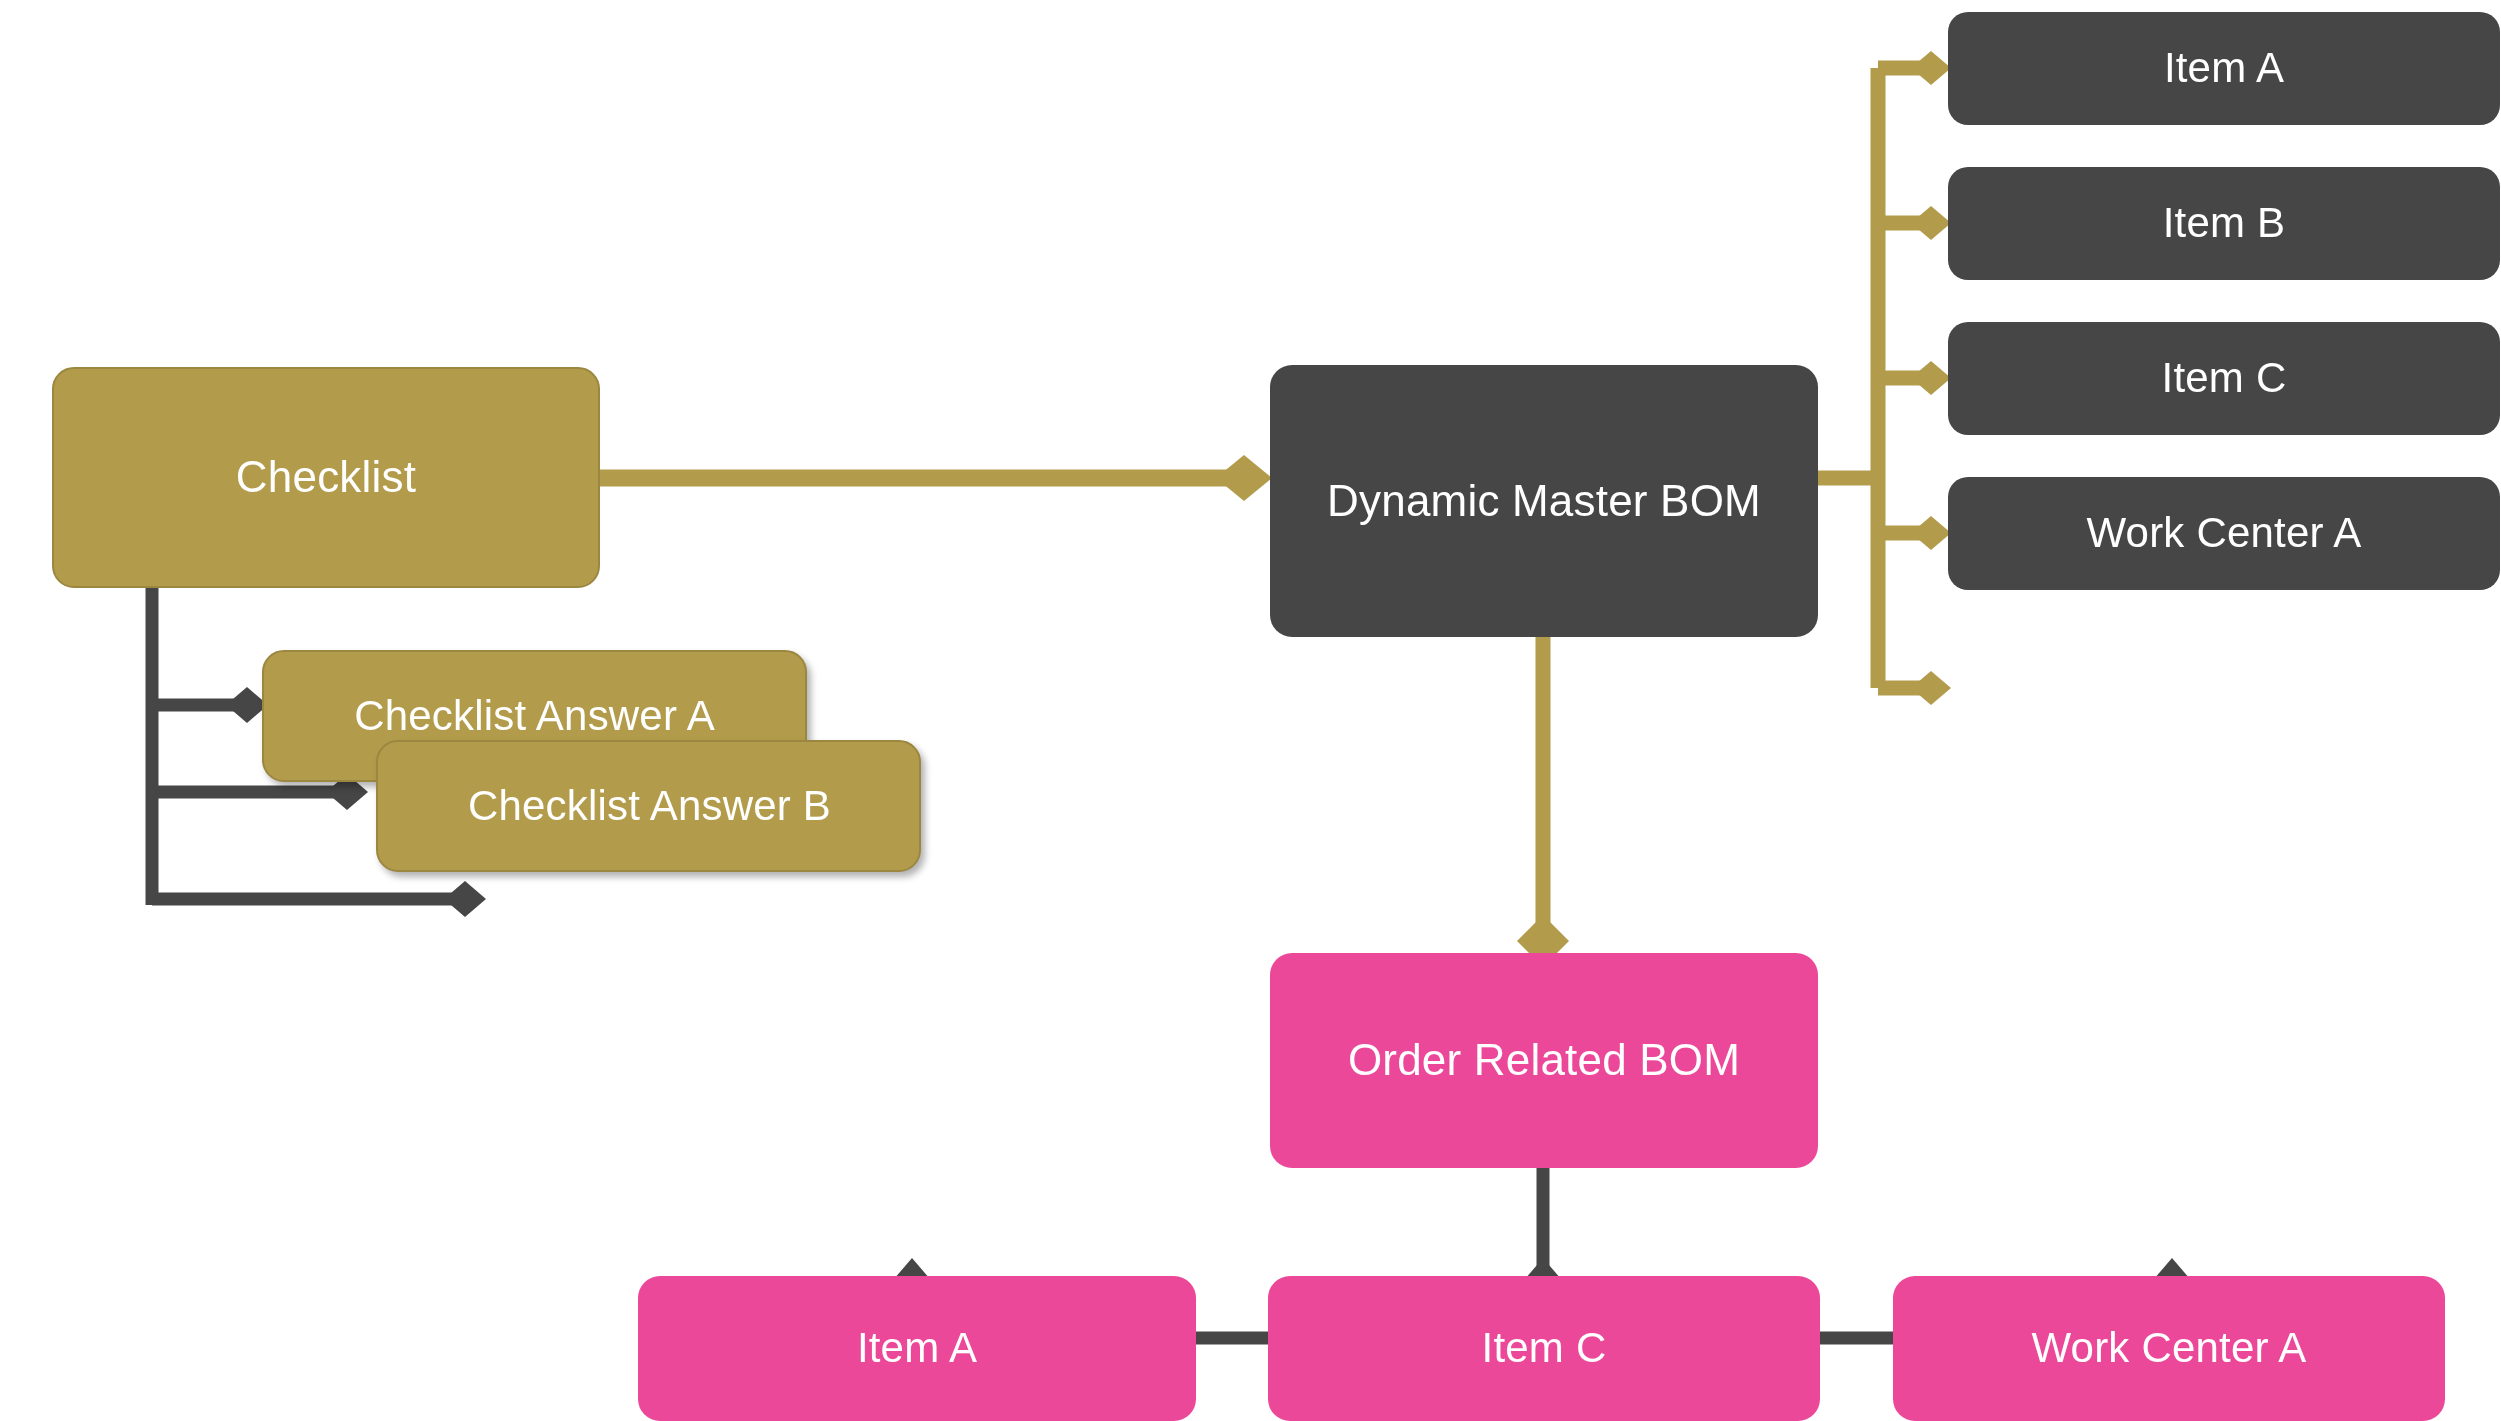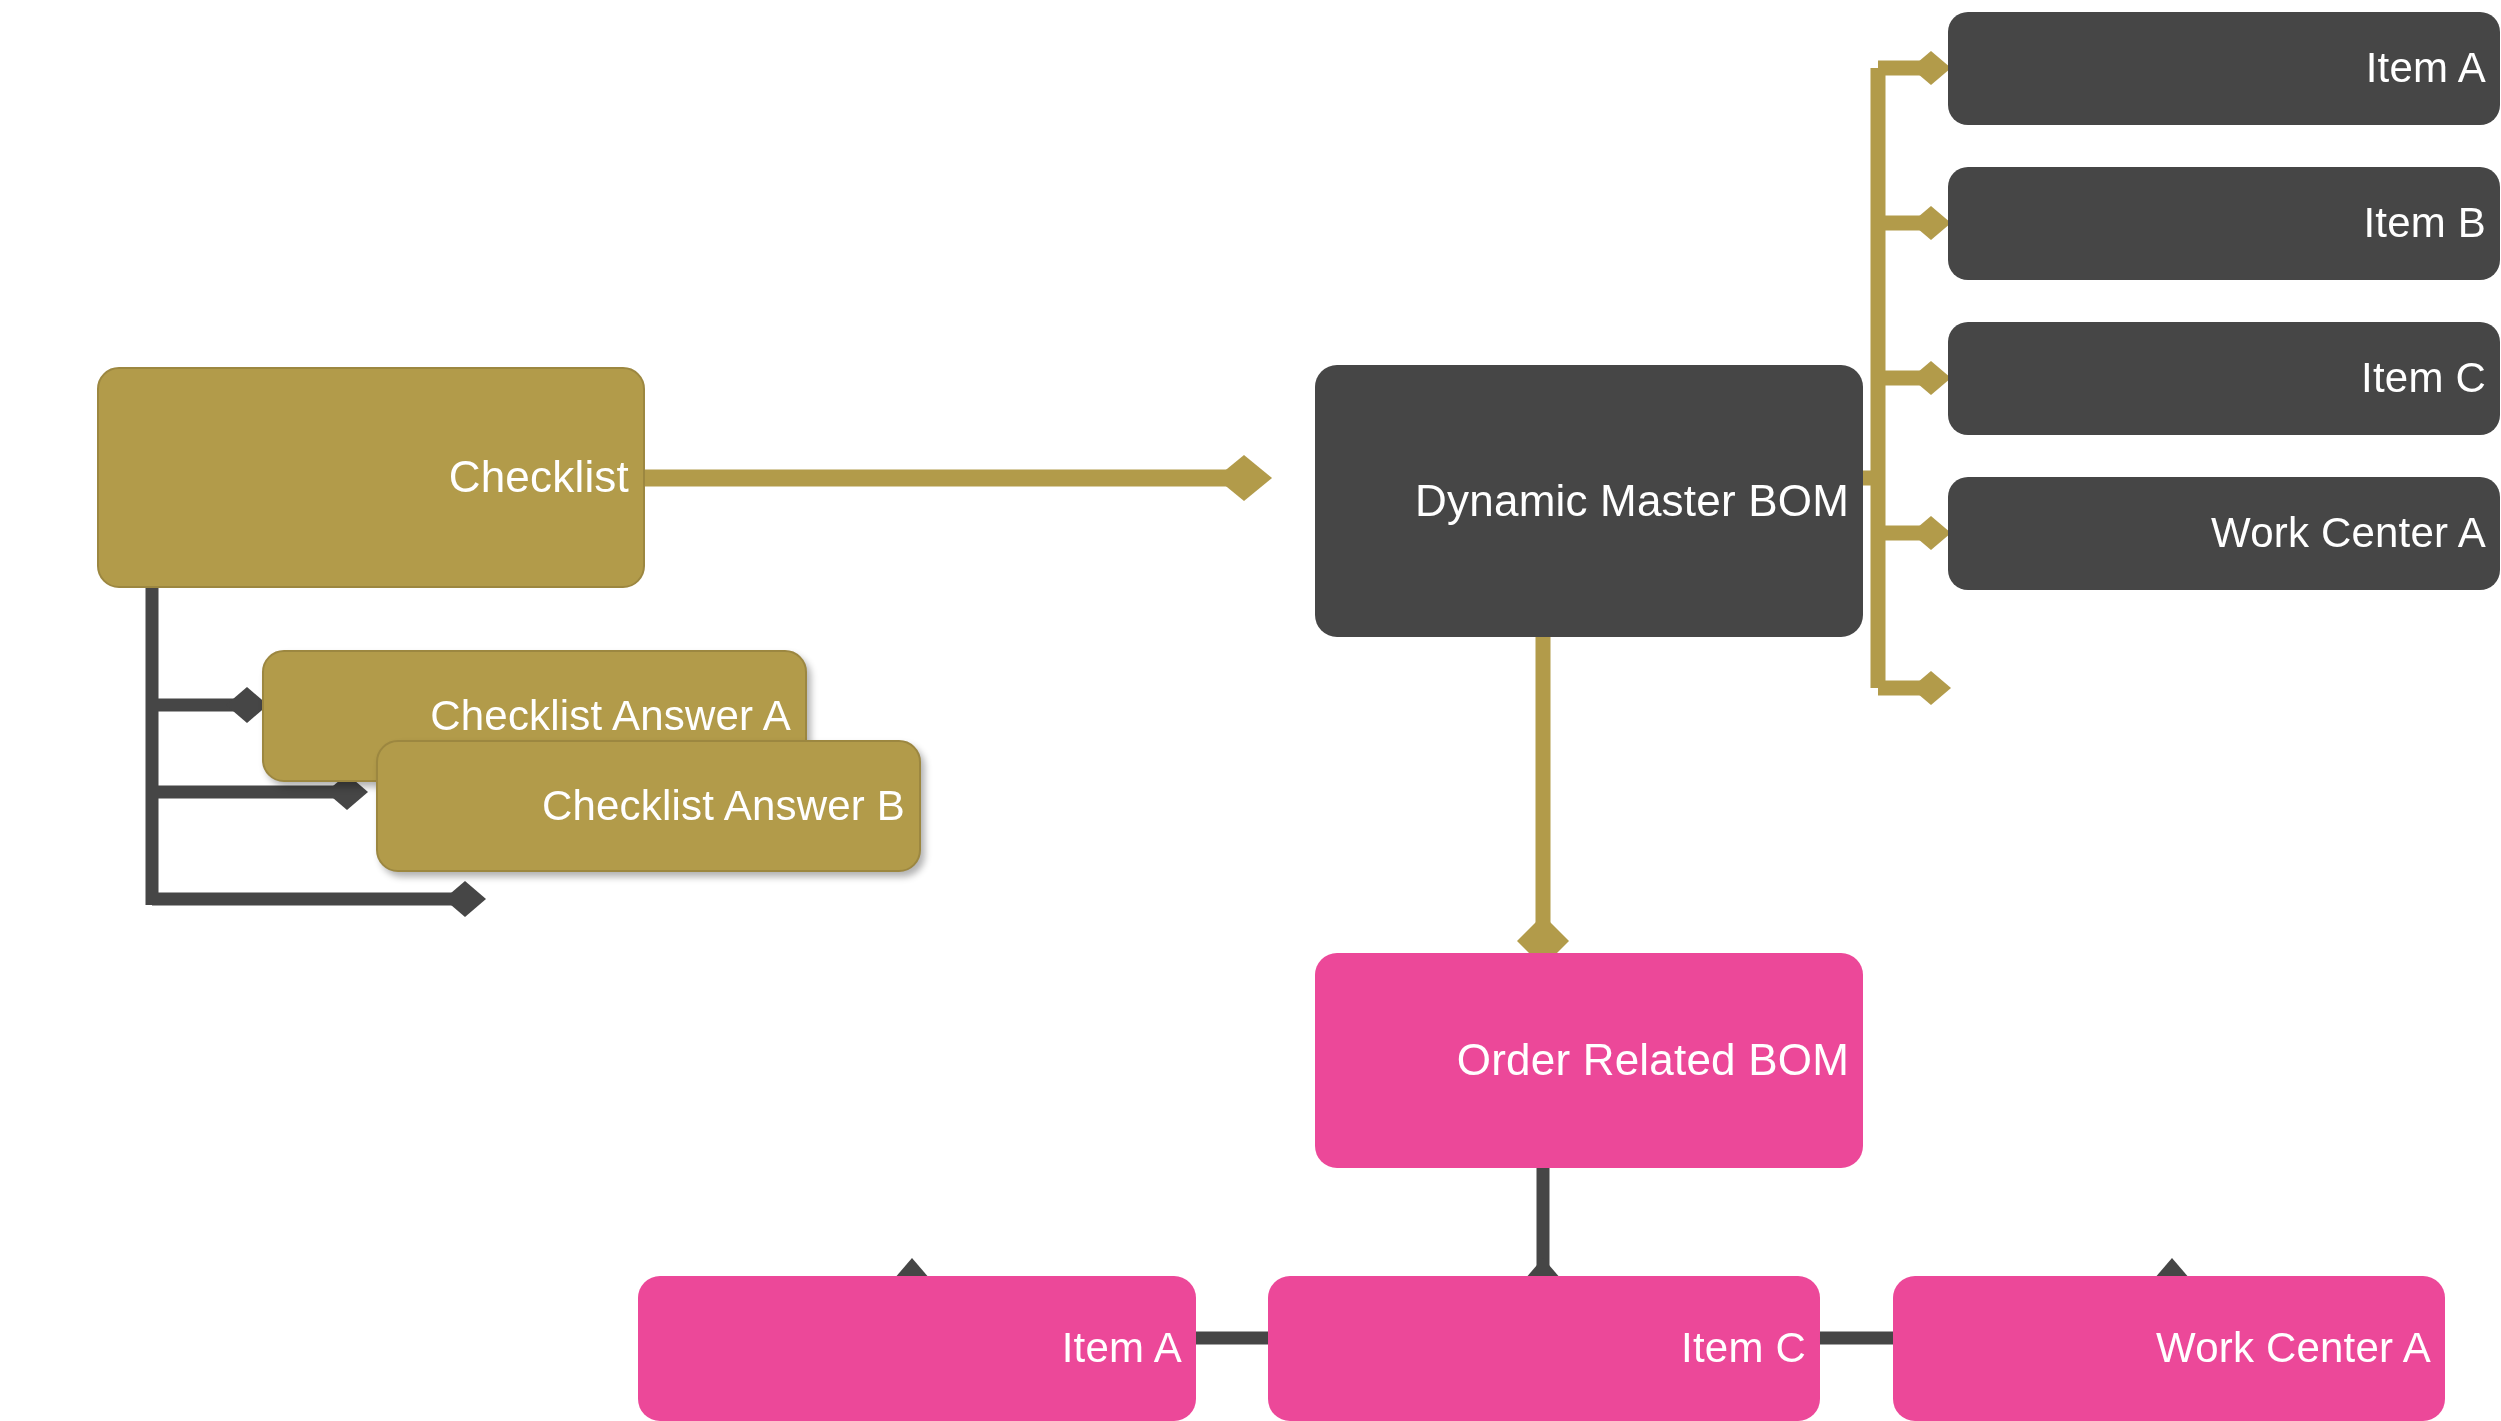--- a/index.html
+++ b/index.html
@@ -1,28 +1,28 @@
 <!DOCTYPE html>
 <html><head>
 <meta charset="utf-8">
 <style>
   html,body{margin:0;padding:0;background:#ffffff;}
   body{width:2501px;height:1421px;position:relative;overflow:hidden;
        font-family:"Liberation Sans","DejaVu Sans",sans-serif;}
   #stage{position:absolute;inset:0;width:2501px;height:1421px;}
   #edges{position:absolute;left:0;top:0;width:2501px;height:1421px;}
   .node{position:absolute;box-sizing:border-box;display:flex;align-items:center;
-        justify-content:flex-end;text-align:center;color:#ffffff;
+        justify-content:center;text-align:center;color:#ffffff;
         border-radius:22px;padding:0 14px;line-height:1.15;
         font-weight:400;letter-spacing:0.2px;}
   .gold{background:#B29B4A;border:2px solid #9C8740;}
   .dark{background:#464646;}
   .blue{background:#ec4899;}
   .shadow{box-shadow:4px 5px 7px rgba(0,0,0,0.30);margin-top:10px;}
-  .f44{font-size:44px;margin-left:45px;}
+  .f44{font-size:44px;}
   .f42{font-size:42px;}
 </style>
 </head>
 <body>
 
 <div id="stage">
 
   <svg id="edges" viewBox="0 0 2501 1421" xmlns="http://www.w3.org/2000/svg">
 
     <g>

